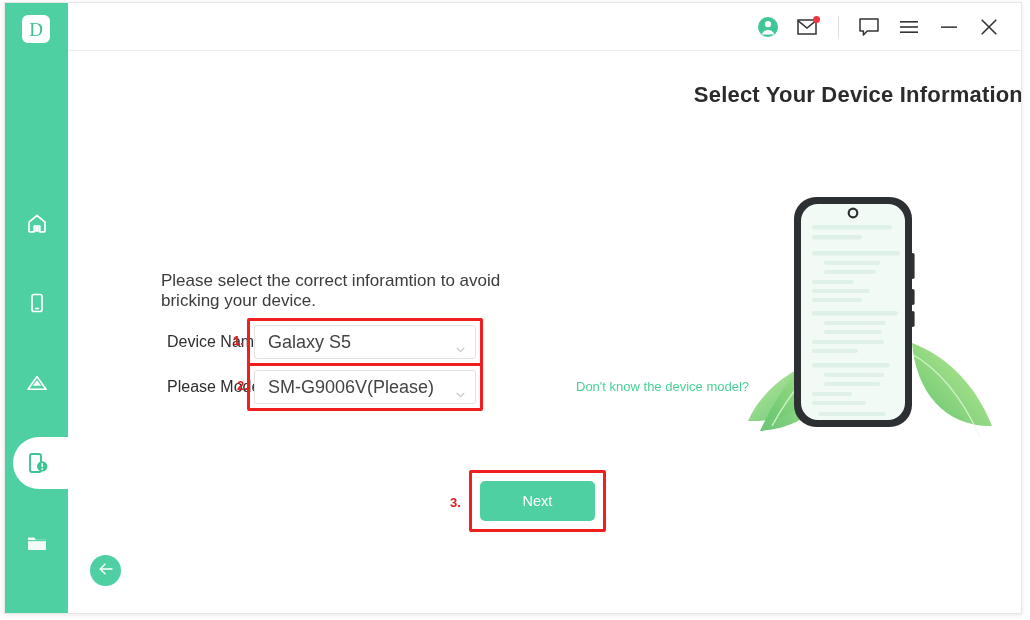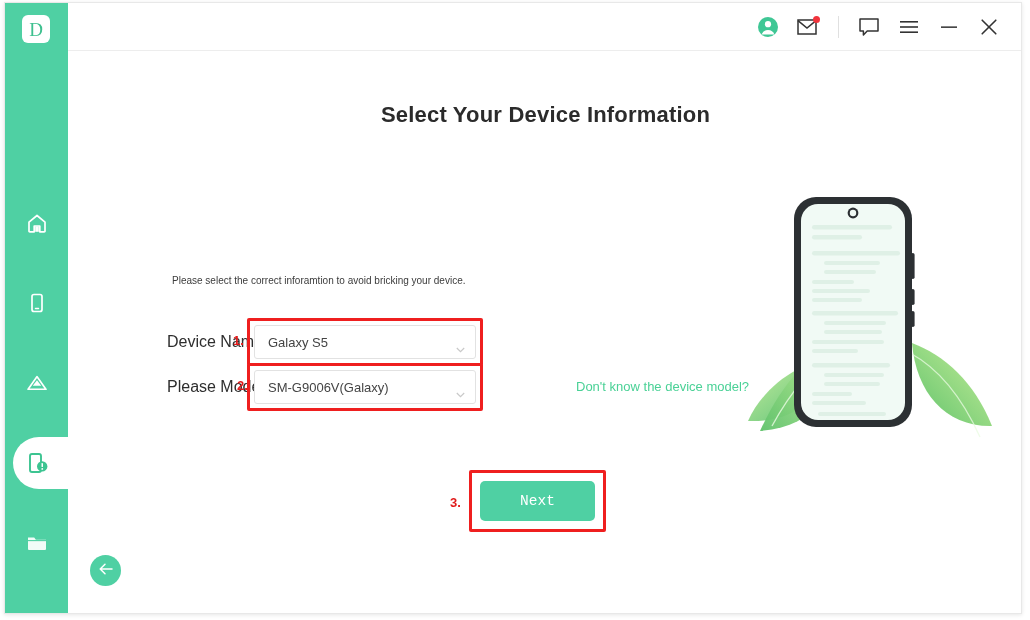--- a/index.html
+++ b/index.html
@@ -102,32 +102,31 @@
   .content {
     position: absolute;
     left: 63px; top: 48px;
     width: 955px; height: 564px;
     background: #ffffff;
   }
   .page-title {
     position: absolute;
     left: 0; top: 31px;
     width: 955px;
-    text-align: center;
+    text-align: right;
     font-size: 22px;
     font-weight: bold;
     color: #2b2b2b;
     letter-spacing: .2px;
-    margin-top: 20px;
   }
   .hint {
     position: absolute;
-    left: 104px; top: 220px;
+    left: 93px; top: 220px;
     width: 350px;
-    font-size: 10px;
+    font-size: 17px;
     line-height: 20px;
     color: #3c3c3c;
   }
 
   
   .field-row { position: absolute; left: 99px; height: 34px; }
   .row1 { top: 274px; }
   .row2 { top: 319px; }
   .field-label {
     position: absolute;
@@ -147,21 +146,21 @@
   .select-box {
     position: relative;
     width: 222px; height: 34px;
     border: 1px solid #e2e2e2;
     border-radius: 3px;
     background: #ffffff;
     display: flex; align-items: center;
     cursor: pointer;
   }
   .select-value {
-    font-size: 13px;
+    font-size: 18px;
     color: #444;
     padding-left: 13px;
     white-space: nowrap;
     overflow: hidden;
   }
   .select-arrow {
     position: absolute;
     right: 10px; top: 13px;
   }
   .redbox {
@@ -182,21 +181,21 @@
 
   
   .next-wrap { position: absolute; left: 412px; top: 430px; }
   .next-btn {
     width: 115px; height: 40px;
     background: #4fd0a3;
     border: none;
     border-radius: 5px;
     color: #ffffff;
     font-size: 14.5px;
-    font-family: Liberation Mono, monospace;
+    font-family: Liberation Sans, sans-serif;
     cursor: pointer;
   }
   .next-num {
     position: absolute;
     left: -30px; top: 14px;
     font-size: 13px;
     font-weight: bold;
     color: #e01b1b;
   }
 
@@ -353,21 +352,21 @@
           <div class="redbox" style="left:-7px; top:-7px; width:236px; height:48px;"></div>
         </div>
       </div>
 
       <div class="field-row row2">
         <span class="field-label">Please Model</span>
         <span class="step-num" style="left:70px; top:8px;">2.</span>
 
         <div class="select-wrap">
           <div class="select-box">
-            <span class="select-value" title="Select device model">SM-G9006V(Galaxy)</span>
+            <span class="select-value" title="Select device model">SM-G9006V(Please)</span>
             <span class="select-arrow">
               <svg width="9" height="6" viewBox="0 0 9 6">
                 <path d="M.8 1 4.5 4.6 8.2 1" fill="none" stroke="#c9c9c9" stroke-width="1.2"></path>
               </svg>
             </span>
           </div>
           <div class="redbox" style="left:-7px; top:-7px; width:236px; height:48px;"></div>
           <span class="link-help">Don't know the device model?</span>
         </div>
       </div>

